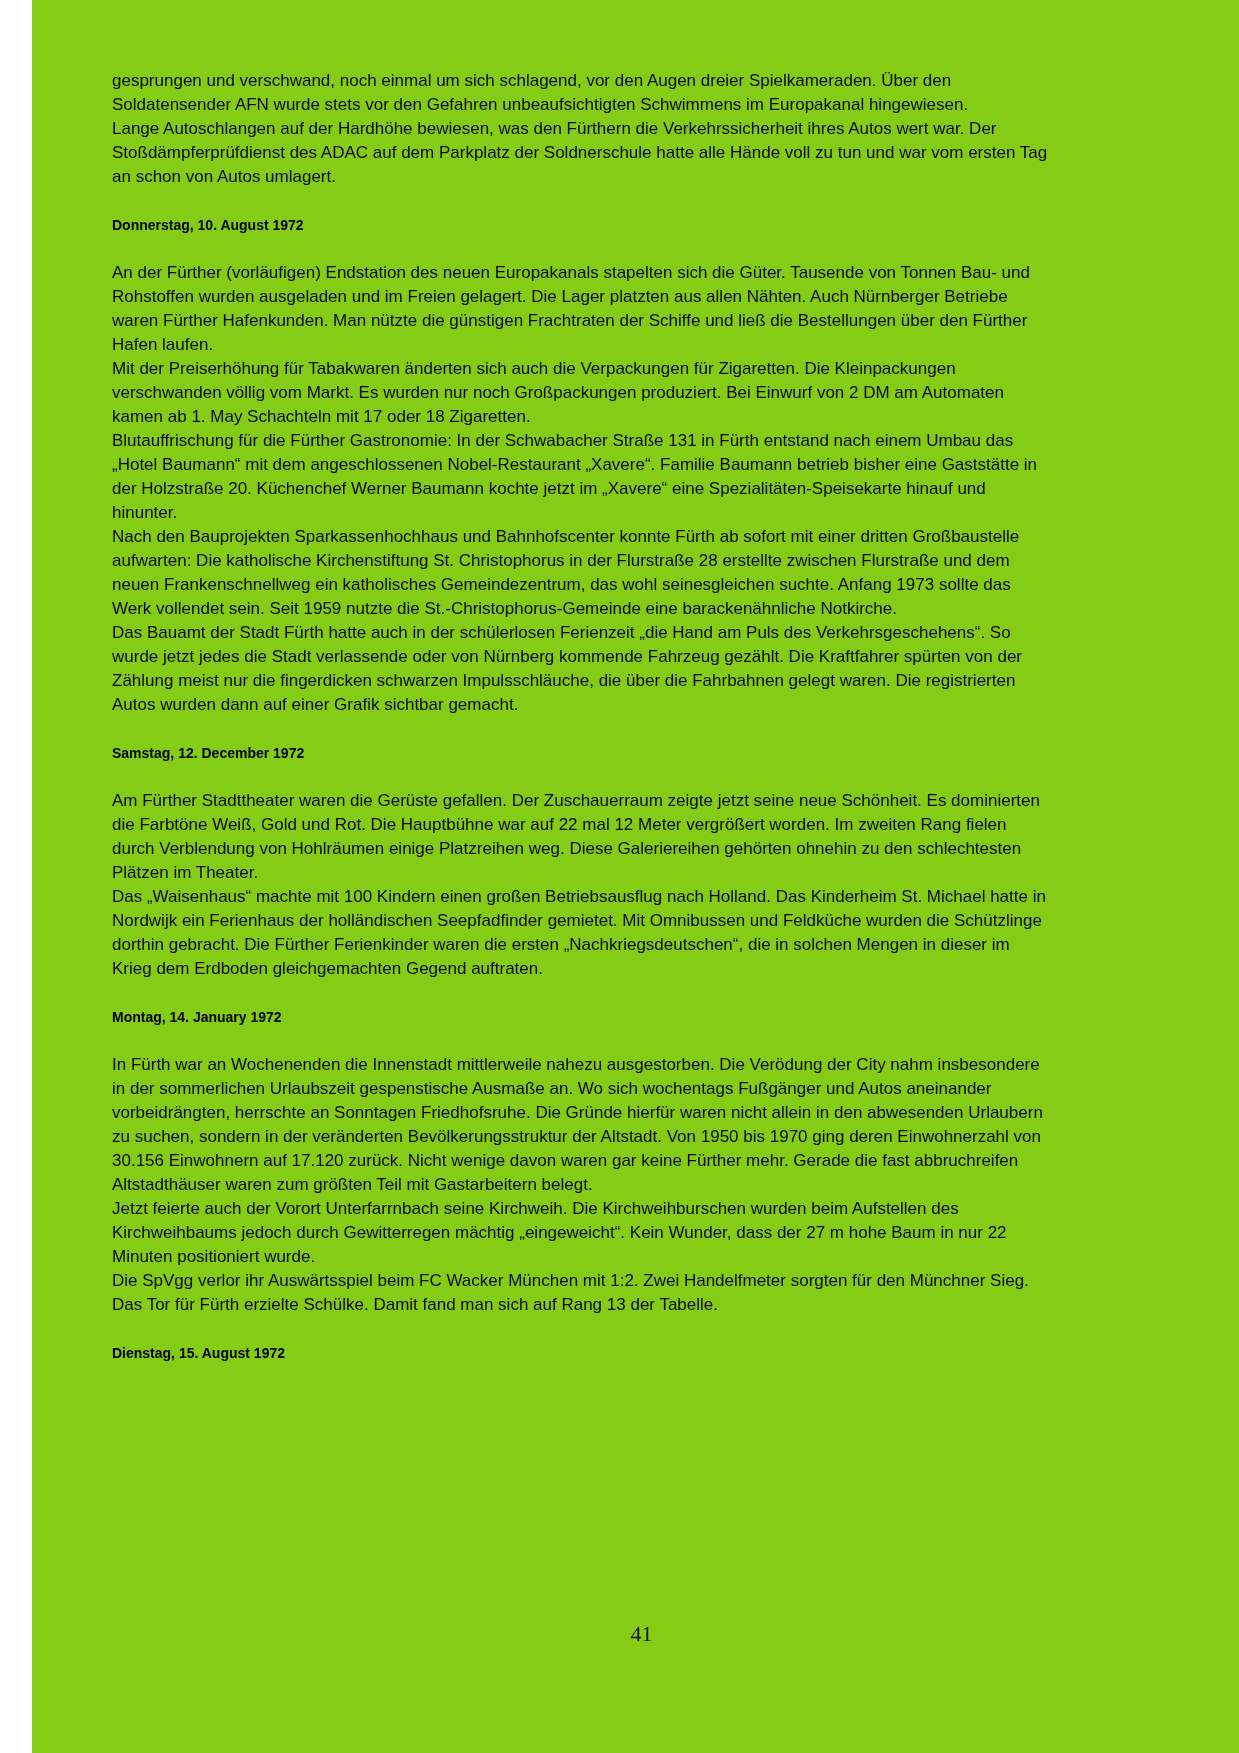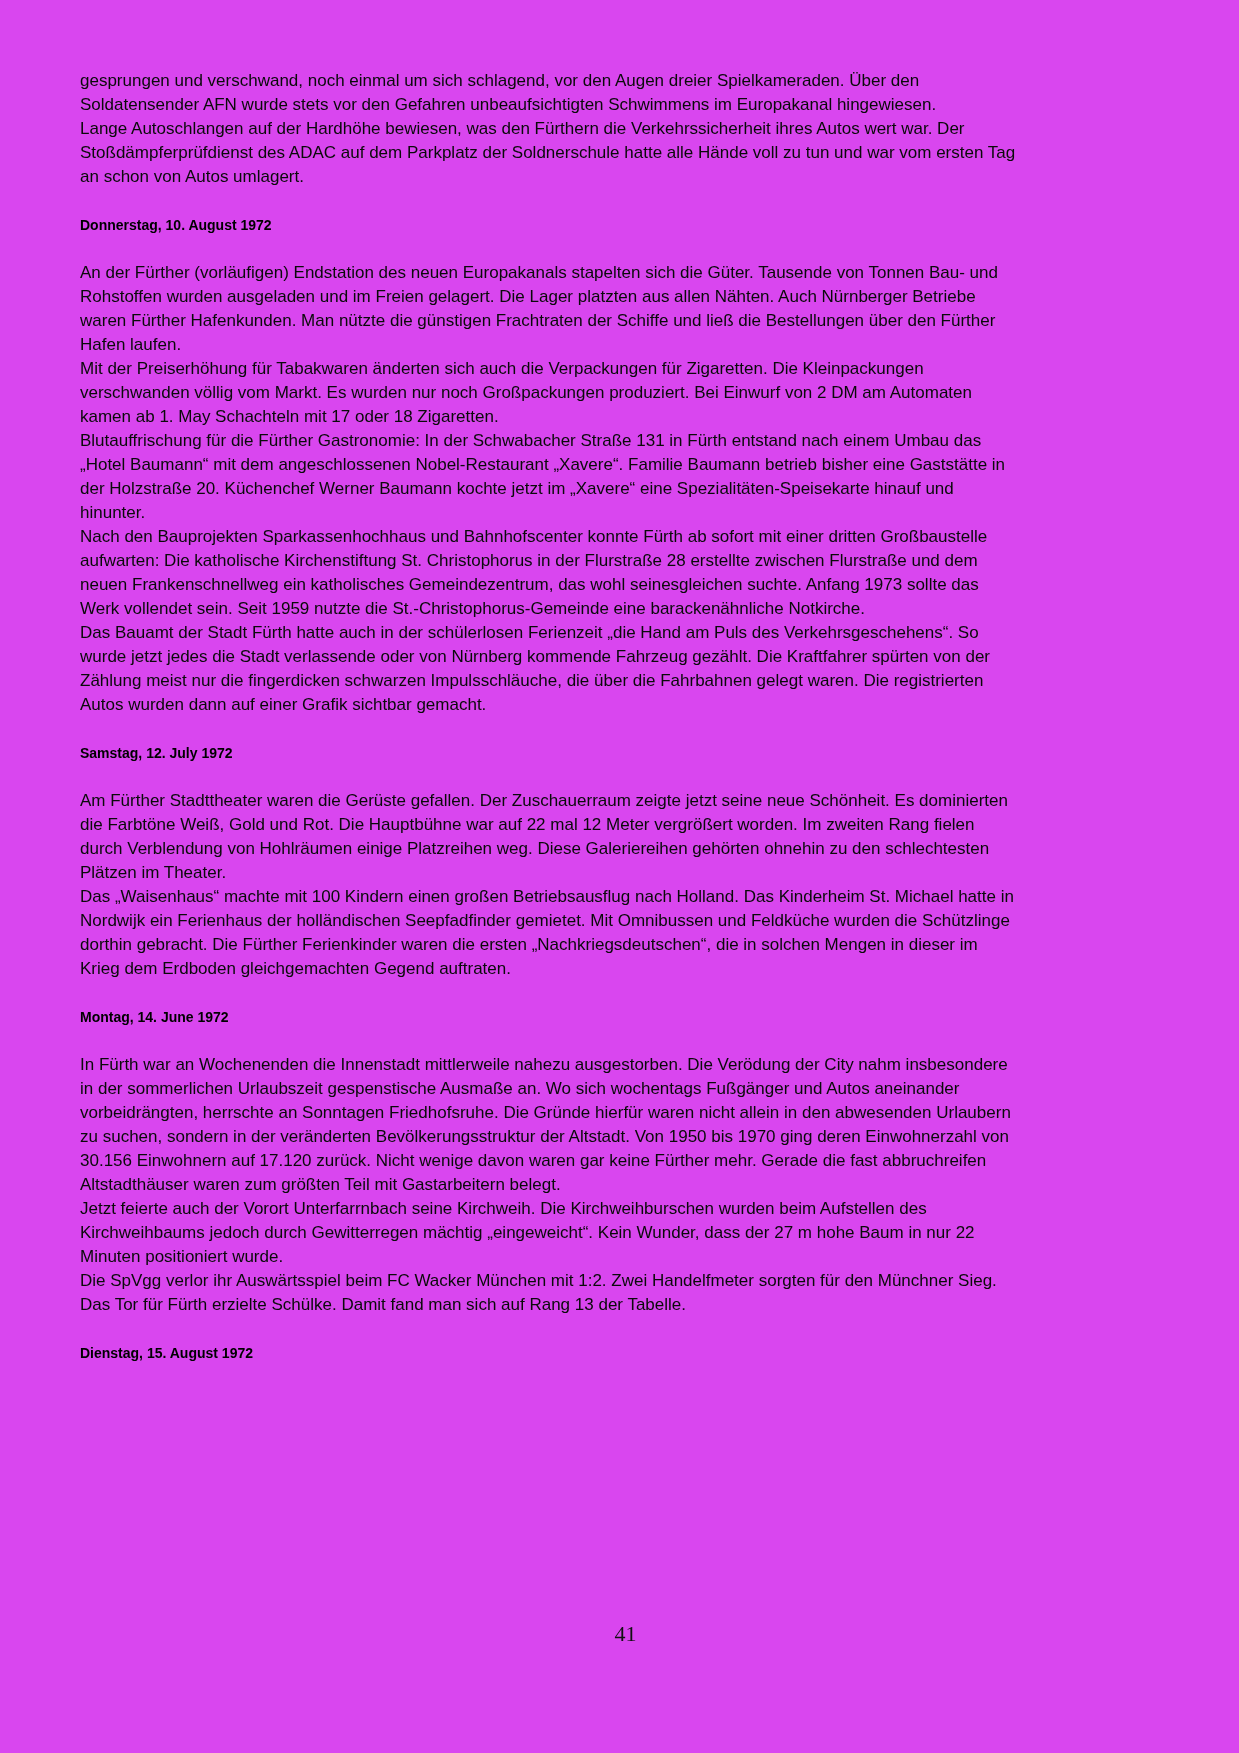--- a/index.html
+++ b/index.html
@@ -8,21 +8,22 @@
     width: 1239px;
     height: 1753px;
     position: relative;
     overflow: hidden;
     font-family: "Liberation Sans", "DejaVu Sans", sans-serif;
     color: #0a0a0a;
   }
   .page {
     position: absolute;
     inset: 0;
-    background: #d946ef;
+    background: #84cc16;
+    margin-left: 32px;
   }
   .text-column {
     position: absolute;
     left: 80px;
     top: 69px;
     width: 940px;
     font-size: 17px;
     line-height: 24px;
     text-align: left;
     color: #0a0a0a;
@@ -62,26 +63,26 @@
         <h2 class="day-heading">Donnerstag, 10. August 1972</h2>
         <p class="para">An der Fürther (vorläufigen) Endstation des neuen Europakanals stapelten sich die Güter. Tausende von Tonnen Bau- und Rohstoffen wurden ausgeladen und im Freien gelagert. Die Lager platzten aus allen Nähten. Auch Nürnberger Betriebe waren Fürther Hafenkunden. Man nützte die günstigen Frachtraten der Schiffe und ließ die Bestellungen über den Fürther Hafen laufen.</p>
         <p class="para">Mit der Preiserhöhung für Tabakwaren änderten sich auch die Verpackungen für Zigaretten. Die Kleinpackungen verschwanden völlig vom Markt. Es wurden nur noch Großpackungen produziert. Bei Einwurf von 2 DM am Automaten kamen ab 1. May Schachteln mit 17 oder 18 Zigaretten.</p>
       </section>
       <section class="day-section">
         <p class="para">Blutauffrischung für die Fürther Gastronomie: In der Schwabacher Straße 131 in Fürth entstand nach einem Umbau das „Hotel Baumann“ mit dem angeschlossenen Nobel-Restaurant „Xavere“. Familie Baumann betrieb bisher eine Gaststätte in der Holzstraße 20. Küchenchef Werner Baumann kochte jetzt im „Xavere“ eine Spezialitäten-Speisekarte hinauf und hinunter.</p>
         <p class="para">Nach den Bauprojekten Sparkassenhochhaus und Bahnhofscenter konnte Fürth ab sofort mit einer dritten Großbaustelle aufwarten: Die katholische Kirchenstiftung St. Christophorus in der Flurstraße 28 erstellte zwischen Flurstraße und dem neuen Frankenschnellweg ein katholisches Gemeindezentrum, das wohl seinesgleichen suchte. Anfang 1973 sollte das Werk vollendet sein. Seit 1959 nutzte die St.-Christophorus-Gemeinde eine barackenähnliche Notkirche.</p>
         <p class="para">Das Bauamt der Stadt Fürth hatte auch in der schülerlosen Ferienzeit „die Hand am Puls des Verkehrsgeschehens“. So wurde jetzt jedes die Stadt verlassende oder von Nürnberg kommende Fahrzeug gezählt. Die Kraftfahrer spürten von der Zählung meist nur die fingerdicken schwarzen Impulsschläuche, die über die Fahrbahnen gelegt waren. Die registrierten Autos wurden dann auf einer Grafik sichtbar gemacht.</p>
       </section>
       <section class="day-section">
-        <h2 class="day-heading">Samstag, 12. July 1972</h2>
+        <h2 class="day-heading">Samstag, 12. December 1972</h2>
         <p class="para">Am Fürther Stadttheater waren die Gerüste gefallen. Der Zuschauerraum zeigte jetzt seine neue Schönheit. Es dominierten die Farbtöne Weiß, Gold und Rot. Die Hauptbühne war auf 22 mal 12 Meter vergrößert worden. Im zweiten Rang fielen durch Verblendung von Hohlräumen einige Platzreihen weg. Diese Galeriereihen gehörten ohnehin zu den schlechtesten Plätzen im Theater.</p>
         <p class="para">Das „Waisenhaus“ machte mit 100 Kindern einen großen Betriebsausflug nach Holland. Das Kinderheim St. Michael hatte in Nordwijk ein Ferienhaus der holländischen Seepfadfinder gemietet. Mit Omnibussen und Feldküche wurden die Schützlinge dorthin gebracht. Die Fürther Ferienkinder waren die ersten „Nachkriegsdeutschen“, die in solchen Mengen in dieser im Krieg dem Erdboden gleichgemachten Gegend auftraten.</p>
       </section>
       <section class="day-section">
-        <h2 class="day-heading">Montag, 14. June 1972</h2>
+        <h2 class="day-heading">Montag, 14. January 1972</h2>
         <p class="para">In Fürth war an Wochenenden die Innenstadt mittlerweile nahezu ausgestorben. Die Verödung der City nahm insbesondere in der sommerlichen Urlaubszeit gespenstische Ausmaße an. Wo sich wochentags Fußgänger und Autos aneinander vorbeidrängten, herrschte an Sonntagen Friedhofsruhe. Die Gründe hierfür waren nicht allein in den abwesenden Urlaubern zu suchen, sondern in der veränderten Bevölkerungsstruktur der Altstadt. Von 1950 bis 1970 ging deren Einwohnerzahl von 30.156 Einwohnern auf 17.120 zurück. Nicht wenige davon waren gar keine Fürther mehr. Gerade die fast abbruchreifen Altstadthäuser waren zum größten Teil mit Gastarbeitern belegt.</p>
         <p class="para">Jetzt feierte auch der Vorort Unterfarrnbach seine Kirchweih. Die Kirchweihburschen wurden beim Aufstellen des Kirchweihbaums jedoch durch Gewitterregen mächtig „eingeweicht“. Kein Wunder, dass der 27 m hohe Baum in nur 22 Minuten positioniert wurde.</p>
         <p class="para">Die SpVgg verlor ihr Auswärtsspiel beim FC Wacker München mit 1:2. Zwei Handelfmeter sorgten für den Münchner Sieg. Das Tor für Fürth erzielte Schülke. Damit fand man sich auf Rang 13 der Tabelle.</p>
       </section>
       <section class="day-section">
         <h2 class="day-heading">Dienstag, 15. August 1972</h2>
       </section>
     </div>
   <div class="page-number">41</div>
 </div>

